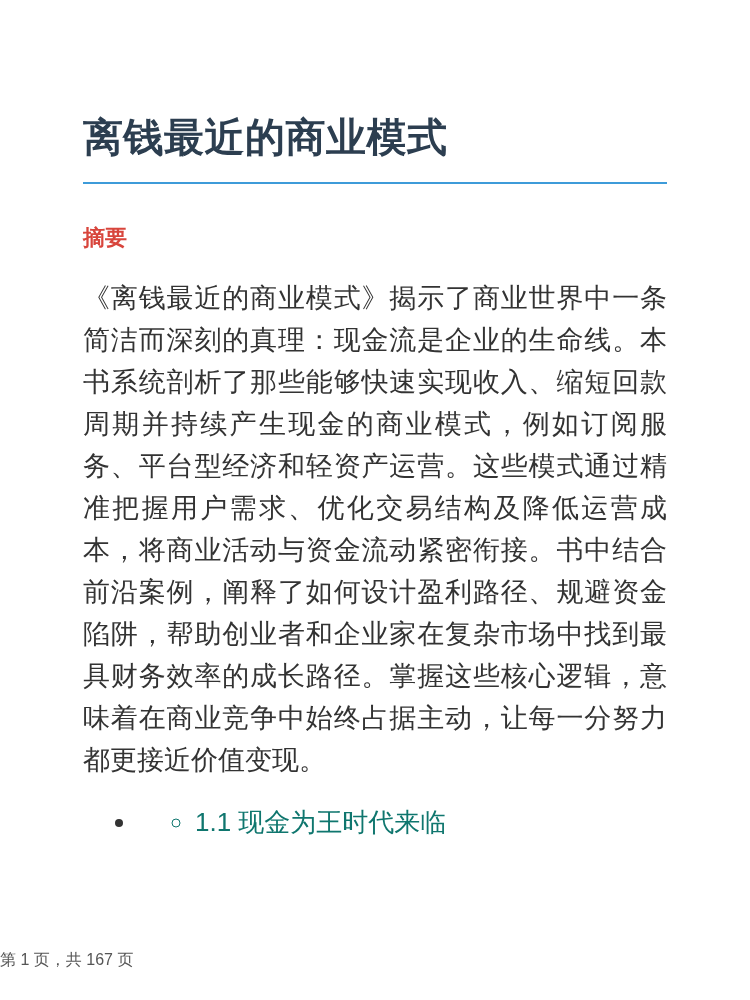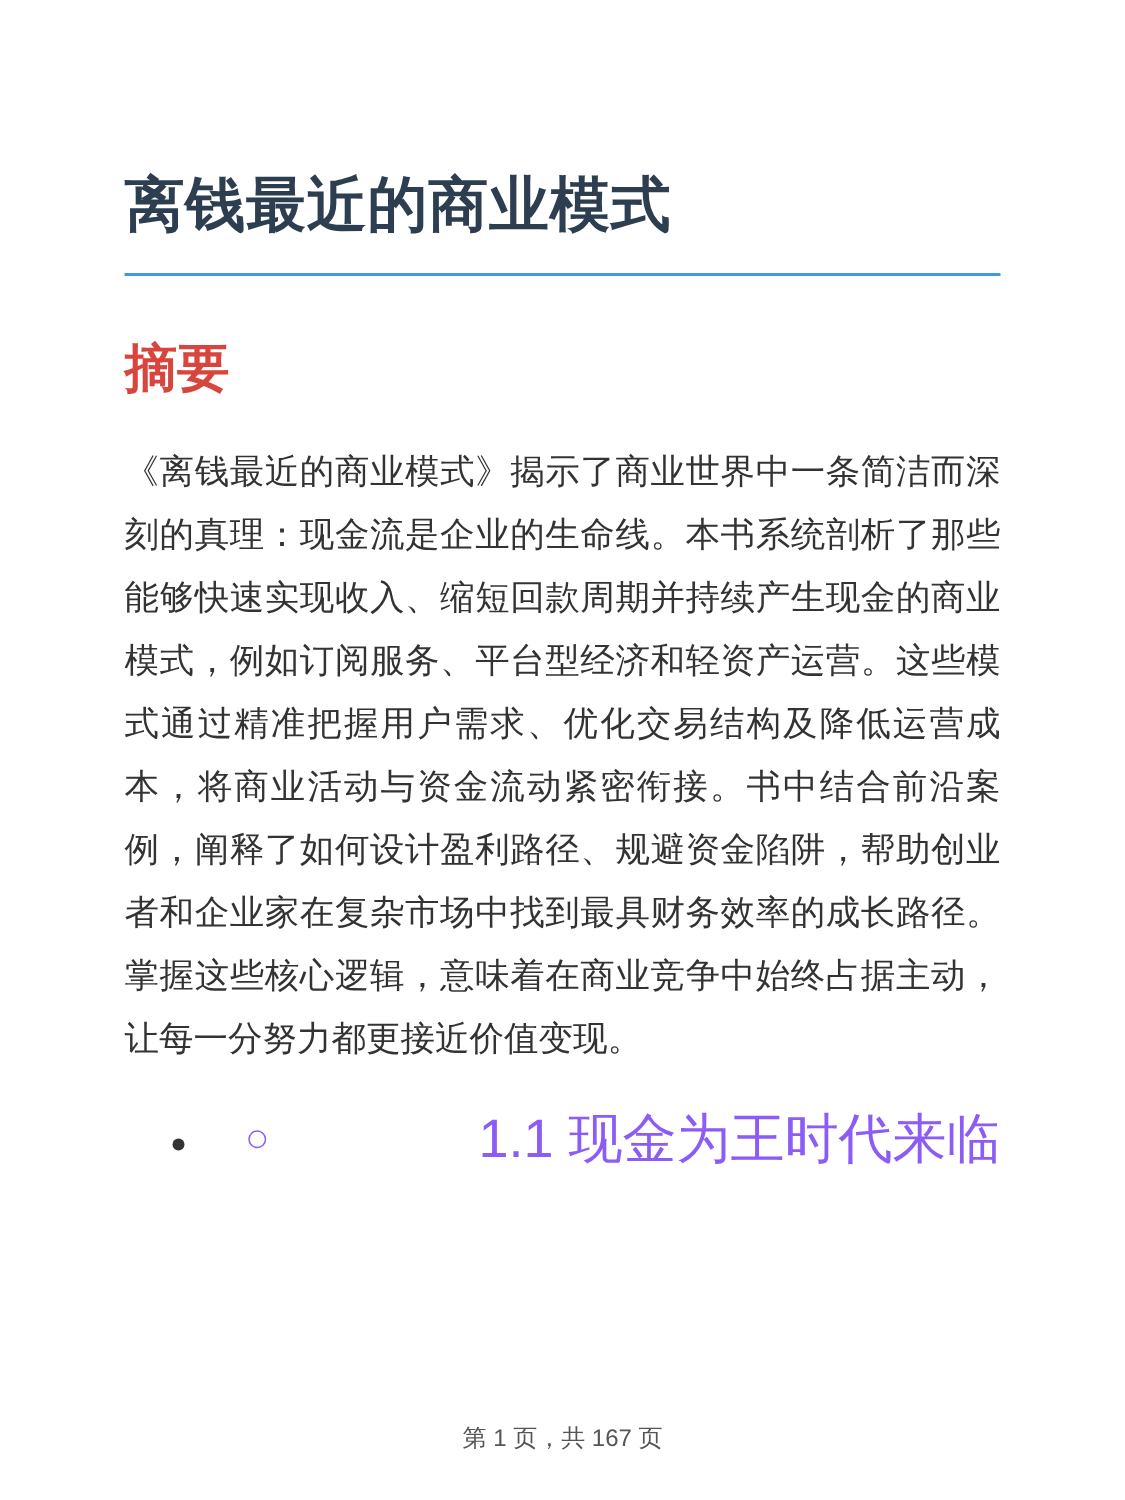--- a/index.html
+++ b/index.html
@@ -27,56 +27,55 @@
     letter-spacing: 0.5px;
   }
   .title-divider {
     border: none;
     height: 2px;
     background: #3d9bd9;
     margin: 20px 0 0 0;
   }
   .section-heading {
     margin: 40px 0 0 0;
-    font-size: 35px;
+    font-size: 22px;
     line-height: 1.25;
     font-weight: 700;
     color: #d8453c;
   }
   .abstract-body {
     margin: 25px 0 0 0;
-    font-size: 23px;
+    font-size: 27px;
     line-height: 42px;
     color: #333333;
     text-align: justify;
     text-justify: inter-ideograph;
   }
   .toc-list {
     margin: 24px 0 0 0;
     padding: 0 0 0 55px;
     list-style: disc;
     font-size: 28px;
     line-height: 1.22;
     color: #333333;
   }
   .toc-sublist {
     margin: 24px 0 0 0;
     padding: 0 0 0 57px;
     list-style: circle;
-    font-size: 36px;
+    font-size: 26px;
     line-height: 1.22;
-    color: #8b5cf6;
-    text-align: right;
+    color: #0f766e;
   }
   .page-footer {
     position: absolute;
     left: 0;
     right: 0;
     bottom: 30px;
-    text-align: center;
+    text-align: left;
     font-size: 16px;
     line-height: 20px;
     color: #555555;
   }
 </style>
 </head>
 <body>
 
 <div class="page">
 

